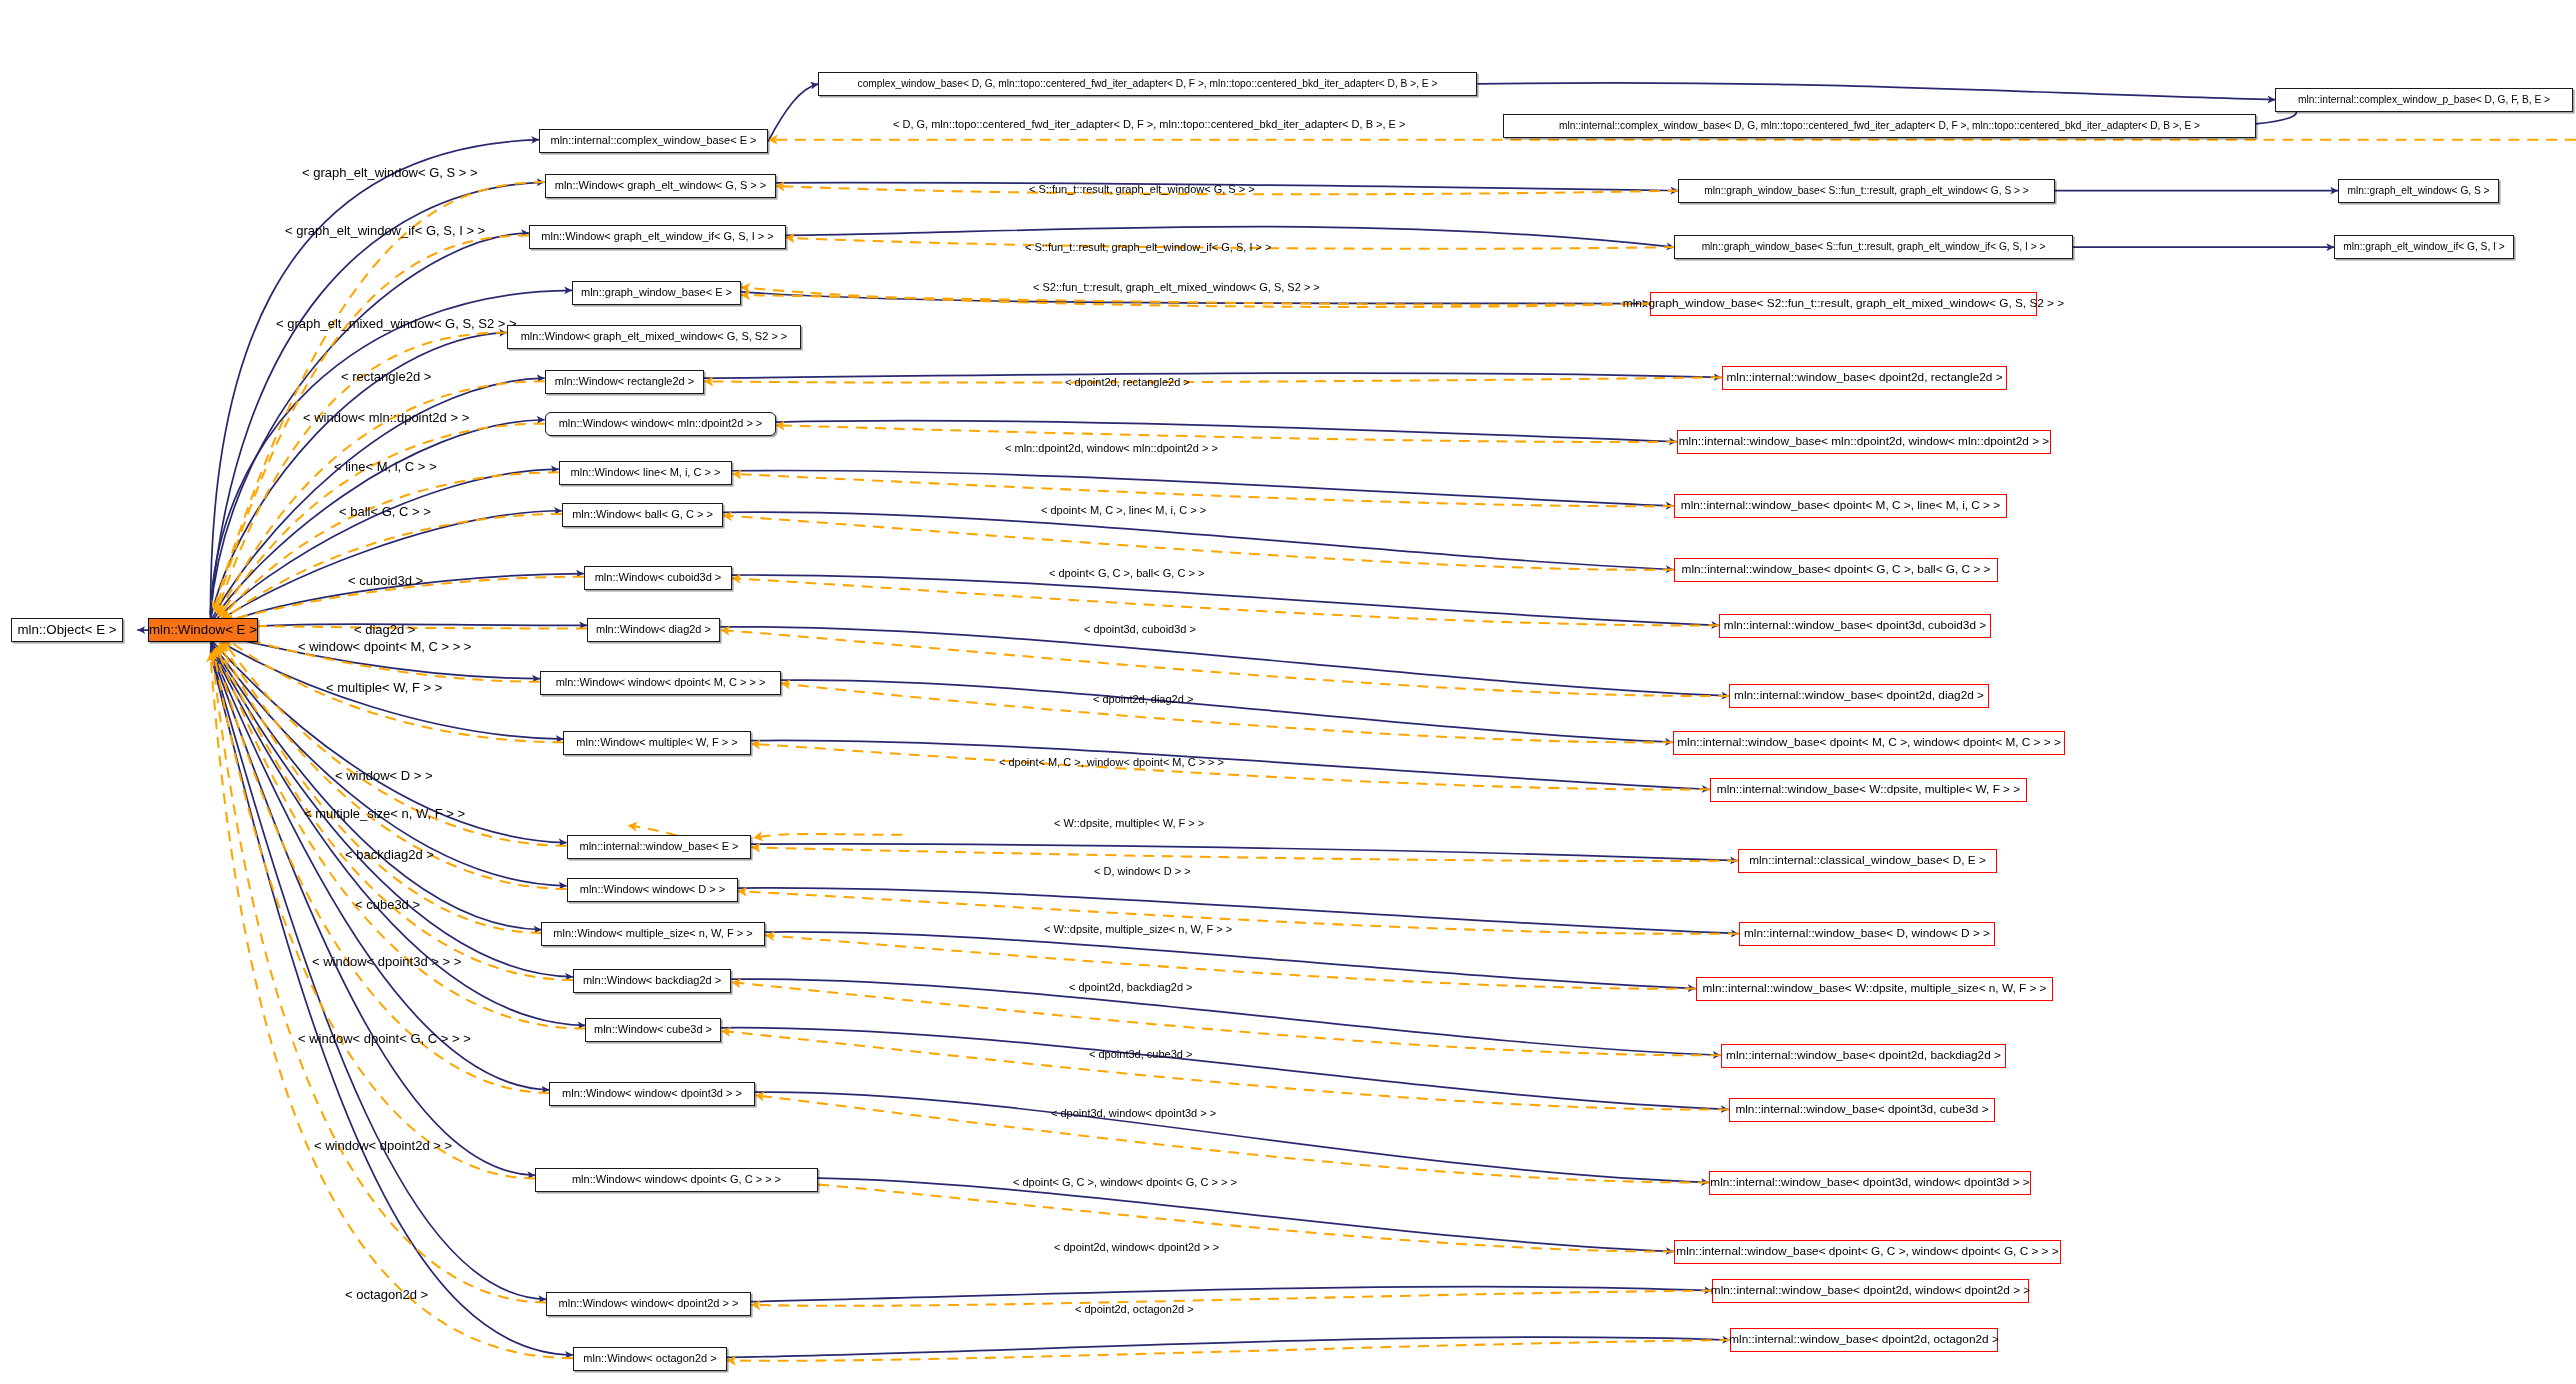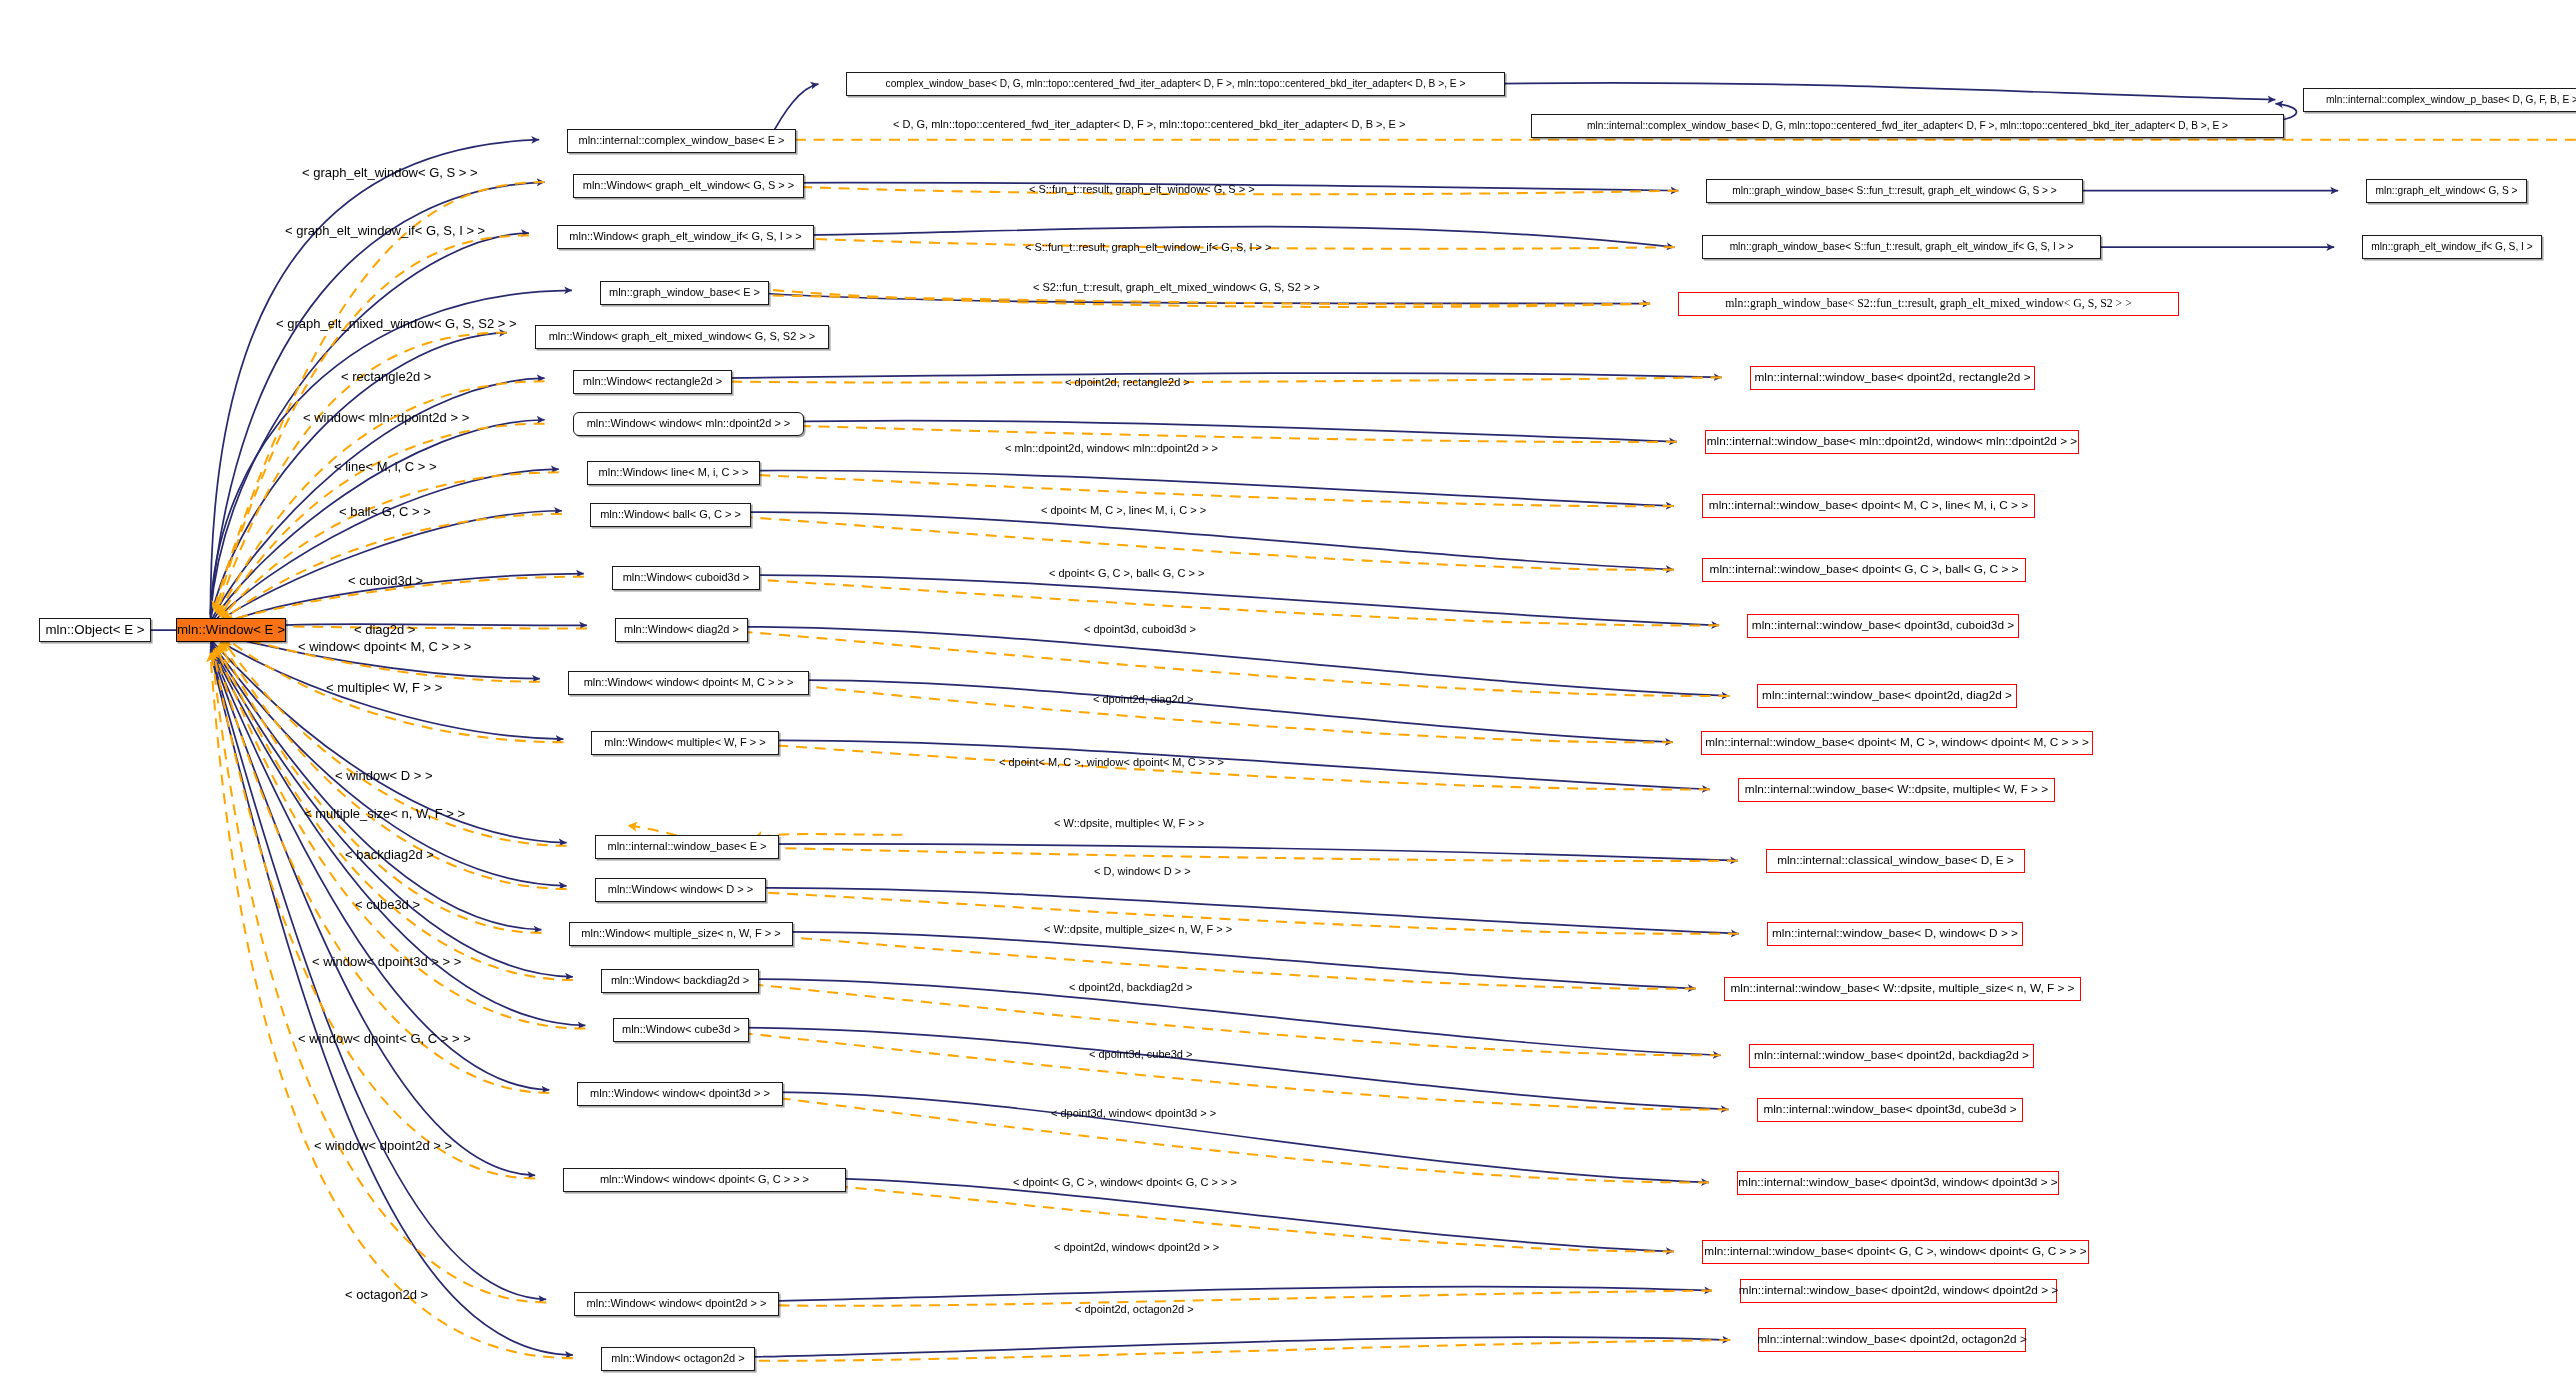--- a/index.html
+++ b/index.html
@@ -15,21 +15,20 @@
     font-size:13.3px;
     line-height:1;
     white-space:nowrap;
     display:flex;
     align-items:center;
     justify-content:center;
     padding:0 7px;
     height:23.5px;
     box-shadow:1.6px 1.6px 0 rgba(0,0,0,0.35);
     z-index:5;
-    margin-left:28px;
   }
   .node.red{border:1.6px solid #ff0000;box-shadow:none;font-size:11.8px;}
   .node.gray{background:#f97316;border:0.8px solid #000;}
   .node.small{font-size:11px;}
   .node.tiny{font-size:10.2px;}
   .elabel{
     position:absolute;
     color:#000;
     font-size:13.3px;
     line-height:1;
@@ -167,21 +166,21 @@
       <div class="node tiny" style="left: 2275px; top: 88px; width: 298px;">mln::internal::complex_window_p_base&lt; D, G, F, B, E &gt;</div>
       <div class="node tiny" style="left: 1503px; top: 114px; width: 753px;">mln::internal::complex_window_base&lt; D, G, mln::topo::centered_fwd_iter_adapter&lt; D, F &gt;, mln::topo::centered_bkd_iter_adapter&lt; D, B &gt;, E &gt;</div>
       <div class="node small" style="left: 539px; top: 129px; width: 229px;">mln::internal::complex_window_base&lt; E &gt;</div>
       <div class="node small" style="left: 545px; top: 174px; width: 231px;">mln::Window&lt; graph_elt_window&lt; G, S &gt; &gt;</div>
       <div class="node tiny" style="left: 1678px; top: 179px; width: 377px;">mln::graph_window_base&lt; S::fun_t::result, graph_elt_window&lt; G, S &gt; &gt;</div>
       <div class="node tiny" style="left: 2338px; top: 179px; width: 161px;">mln::graph_elt_window&lt; G, S &gt;</div>
       <div class="node small" style="left: 529px; top: 225px; width: 257px;">mln::Window&lt; graph_elt_window_if&lt; G, S, I &gt; &gt;</div>
       <div class="node tiny" style="left: 1674px; top: 235px; width: 399px;">mln::graph_window_base&lt; S::fun_t::result, graph_elt_window_if&lt; G, S, I &gt; &gt;</div>
       <div class="node tiny" style="left: 2334px; top: 235px; width: 180px;">mln::graph_elt_window_if&lt; G, S, I &gt;</div>
       <div class="node small" style="left: 572px; top: 281px; width: 169px;">mln::graph_window_base&lt; E &gt;</div>
-      <div class="node red" style="left: 1650px; top: 292px; width: 501px; font-family: Liberation Serif, serif;">mln::graph_window_base&lt; S2::fun_t::result, graph_elt_mixed_window&lt; G, S, S2 &gt; &gt;</div>
+      <div class="node red" style="left: 1650px; top: 292px; width: 387px;">mln::graph_window_base&lt; S2::fun_t::result, graph_elt_mixed_window&lt; G, S, S2 &gt; &gt;</div>
       <div class="node small" style="left: 507px; top: 325px; width: 294px;">mln::Window&lt; graph_elt_mixed_window&lt; G, S, S2 &gt; &gt;</div>
       <div class="node small" style="left: 545px; top: 370px; width: 159px;">mln::Window&lt; rectangle2d &gt;</div>
       <div class="node red" style="left: 1722px; top: 366px; width: 285px;">mln::internal::window_base&lt; dpoint2d, rectangle2d &gt;</div>
       <div class="node small" style="left: 545px; top: 412px; width: 231px; border-radius: 6px;">mln::Window&lt; window&lt; mln::dpoint2d &gt; &gt;</div>
       <div class="node red" style="left: 1677px; top: 430px; width: 374px;">mln::internal::window_base&lt; mln::dpoint2d, window&lt; mln::dpoint2d &gt; &gt;</div>
       <div class="node small" style="left: 559px; top: 461px; width: 173px;">mln::Window&lt; line&lt; M, i, C &gt; &gt;</div>
       <div class="node red" style="left: 1674px; top: 494px; width: 333px;">mln::internal::window_base&lt; dpoint&lt; M, C &gt;, line&lt; M, i, C &gt; &gt;</div>
       <div class="node small" style="left: 562px; top: 503px; width: 161px;">mln::Window&lt; ball&lt; G, C &gt; &gt;</div>
       <div class="node red" style="left: 1674px; top: 558px; width: 324px;">mln::internal::window_base&lt; dpoint&lt; G, C &gt;, ball&lt; G, C &gt; &gt;</div>
       <div class="node small" style="left: 584px; top: 566px; width: 148px;">mln::Window&lt; cuboid3d &gt;</div>

